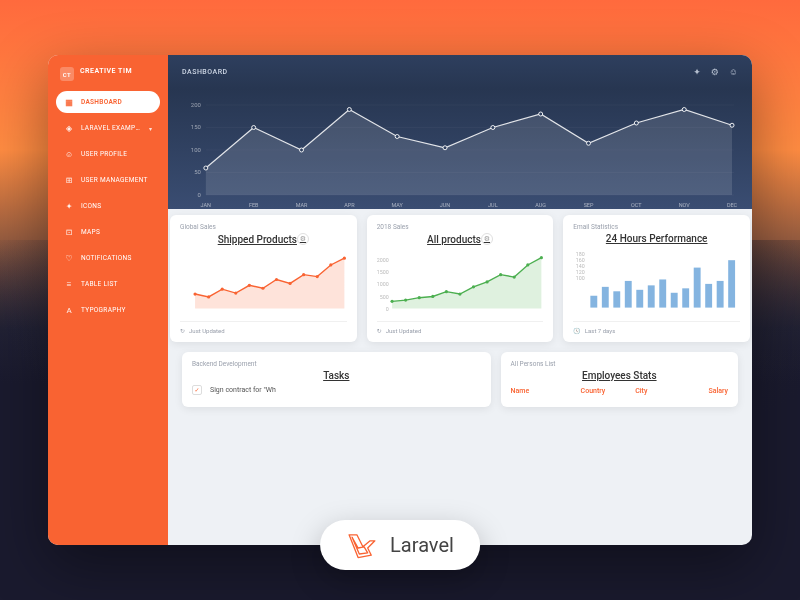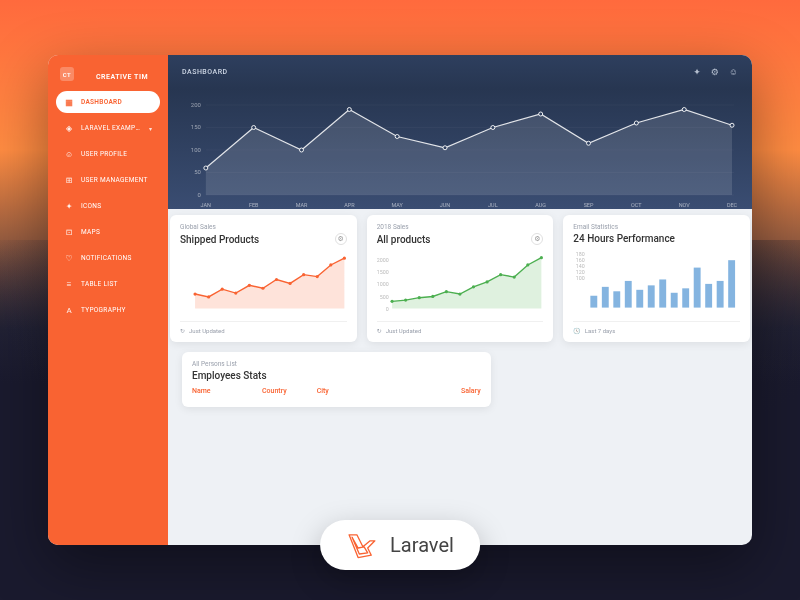--- a/index.html
+++ b/index.html
@@ -1,21 +1,21 @@
 <!DOCTYPE html>
 <html><head>
 <meta charset="utf-8">
 <style>
 * { margin: 0; padding: 0; box-sizing: border-box; font-family: -apple-system, BlinkMacSystemFont, "Segoe UI", Roboto, sans-serif; }
 body { width: 800px; height: 600px; overflow: hidden; background: linear-gradient(to bottom, #ff6a3d 0%, #ff8c42 25%, #2c2c3e 55%, #1a1a2e 100%); position: relative; }
 .mountains { position: absolute; bottom: 0; left: 0; right: 0; height: 60%; background: linear-gradient(to bottom, transparent 0%, #1a1a2e 40%); }
 .mountains::before { content: ""; position: absolute; top: 0; left: 0; right: 0; height: 100%; background: radial-gradient(ellipse at 40% 0%, #2a2a3e 0%, transparent 50%), radial-gradient(ellipse at 70% 10%, #1f1f2e 0%, transparent 40%); }
 .app { position: absolute; top: 55px; left: 48px; right: 48px; bottom: 55px; border-radius: 10px; overflow: hidden; box-shadow: 0 20px 60px rgba(0,0,0,0.4); display: flex; background: #eef1f5; }
 .sidebar { width: 120px; background: #f96332; color: #fff; display: flex; flex-direction: column; padding: 12px 0; font-size: 7px; }
-.brand { display: flex; align-items: flex-end; gap: 22px; padding: 0 12px 10px; font-weight: 600; letter-spacing: 0.5px; }
+.brand { display: flex; align-items: flex-start; gap: 6px; padding: 0 12px 10px; font-weight: 600; letter-spacing: 0.5px; }
 .brand-badge { width: 14px; height: 14px; border-radius: 3px; background: rgba(255,255,255,0.25); display: flex; align-items: center; justify-content: center; font-size: 6px; }
 .nav { list-style: none; padding: 0 8px; }
 .nav li { display: flex; align-items: center; gap: 7px; padding: 6px 8px; border-radius: 12px; margin-bottom: 4px; cursor: pointer; }
 .nav li.active { background: #fff; color: #f96332; font-weight: 600; }
 .nav .ico { width: 10px; height: 10px; display: inline-flex; align-items: center; justify-content: center; opacity: 0.9; font-size: 8px; }
 .nav .lbl { flex: 1; white-space: nowrap; overflow: hidden; text-overflow: ellipsis; font-size: 6.5px; letter-spacing: 0.3px; }
 .nav .caret { font-size: 6px; opacity: 0.8; }
 .main { flex: 1; display: flex; flex-direction: column; overflow: hidden; }
 .topbar { height: 34px; background: #2c3e5d; background: linear-gradient(to bottom, #2e3f5e, #273651); display: flex; align-items: center; padding: 0 14px; color: #cdd6e4; font-size: 7px; gap: 10px; }
 .topbar .title { flex: 1; font-weight: 500; letter-spacing: 0.5px; }
@@ -23,21 +23,21 @@
 .search input { background: transparent; border: none; outline: none; color: #cdd6e4; font-size: 7px; width: 60px; }
 .search input::placeholder { color: #9aa8bf; }
 .search-btn { width: 14px; height: 14px; border-radius: 50%; background: rgba(255,255,255,0.15); display: flex; align-items: center; justify-content: center; font-size: 8px; }
 .topicons { display: flex; gap: 10px; align-items: center; }
 .topicons span { font-size: 9px; opacity: 0.85; cursor: pointer; }
 .hero { height: 120px; background: linear-gradient(to bottom, #273651 0%, #3a4d72 100%); padding: 8px 14px 0; position: relative; }
 .hero svg { width: 100%; height: 100%; }
 .cards { display: grid; grid-template-columns: 1fr 1fr 1fr; gap: 10px; padding: 10px 2px; margin-top: -4px; }
 .card { background: #fff; border-radius: 6px; box-shadow: 0 2px 8px rgba(0,0,0,0.08); padding: 8px 10px; display: flex; flex-direction: column; }
 .card-sub { font-size: 6.5px; color: #9aa0ac; margin-bottom: 2px; }
-.card-title { font-size: 10px; color: #333; font-weight: 500; display: flex; align-items: center; justify-content: space-between; }
+.card-title { font-size: 10px; color: #333; font-weight: 500; display: flex; align-items: center; justify-content: center; text-decoration: underline; }
 .gear { width: 12px; height: 12px; border: 1px solid #e0e0e0; border-radius: 50%; display: flex; align-items: center; justify-content: center; font-size: 7px; color: #999; cursor: pointer; }
 .chart-area { flex: 1; margin: 6px -2px 4px; height: 58px; }
 .card-foot { font-size: 6px; color: #9aa0ac; display: flex; align-items: center; gap: 4px; border-top: 1px solid #f0f0f0; padding-top: 5px; }
 .row2 { display: grid; grid-template-columns: 1.3fr 1fr; gap: 10px; padding: 0 14px 14px; }
 .table-head { display: flex; font-size: 7px; color: #f96332; padding: 6px 0 4px; gap: 30px; }
 .table-head .th { font-weight: 500; }
 .table-row { display: flex; align-items: center; font-size: 7px; color: #555; padding: 4px 0; gap: 18px; }
 .task-row { display: flex; align-items: center; gap: 8px; font-size: 7px; color: #555; padding: 4px 0; }
 .cb { width: 10px; height: 10px; border: 1px solid #ddd; border-radius: 2px; display: flex; align-items: center; justify-content: center; font-size: 6px; color: #f96332; }
 .badge { position: absolute; bottom: 30px; left: 50%; transform: translateX(-50%); background: #fff; border-radius: 28px; padding: 10px 26px; display: flex; align-items: center; gap: 14px; box-shadow: 0 10px 30px rgba(0,0,0,0.25); }
@@ -242,20 +242,30 @@
             </svg></div>
         <div class="card-foot">
             <span>🕓</span>
             <span>Last 7 days</span>
           </div>
       </div>
     </div>
 
     <div class="row2">
       <div class="card">
+        <div class="card-sub">Backend Development</div>
+        <div class="card-title">
+            <span>Tasks</span>
+          </div>
+        <div class="task-row">
+          <span class="cb">✓</span>
+          <span>Sign contract for "Wh</span>
+        </div>
+      </div>
+      <div class="card">
         <div class="card-sub">All Persons List</div>
         <div class="card-title">
             <span>Employees Stats</span>
           </div>
         <div class="table-head">
           <span class="th" style="width:40px">Name</span>
           <span class="th">Country</span>
           <span class="th">City</span>
           <span class="th" style="margin-left:auto">Salary</span>
         </div>

